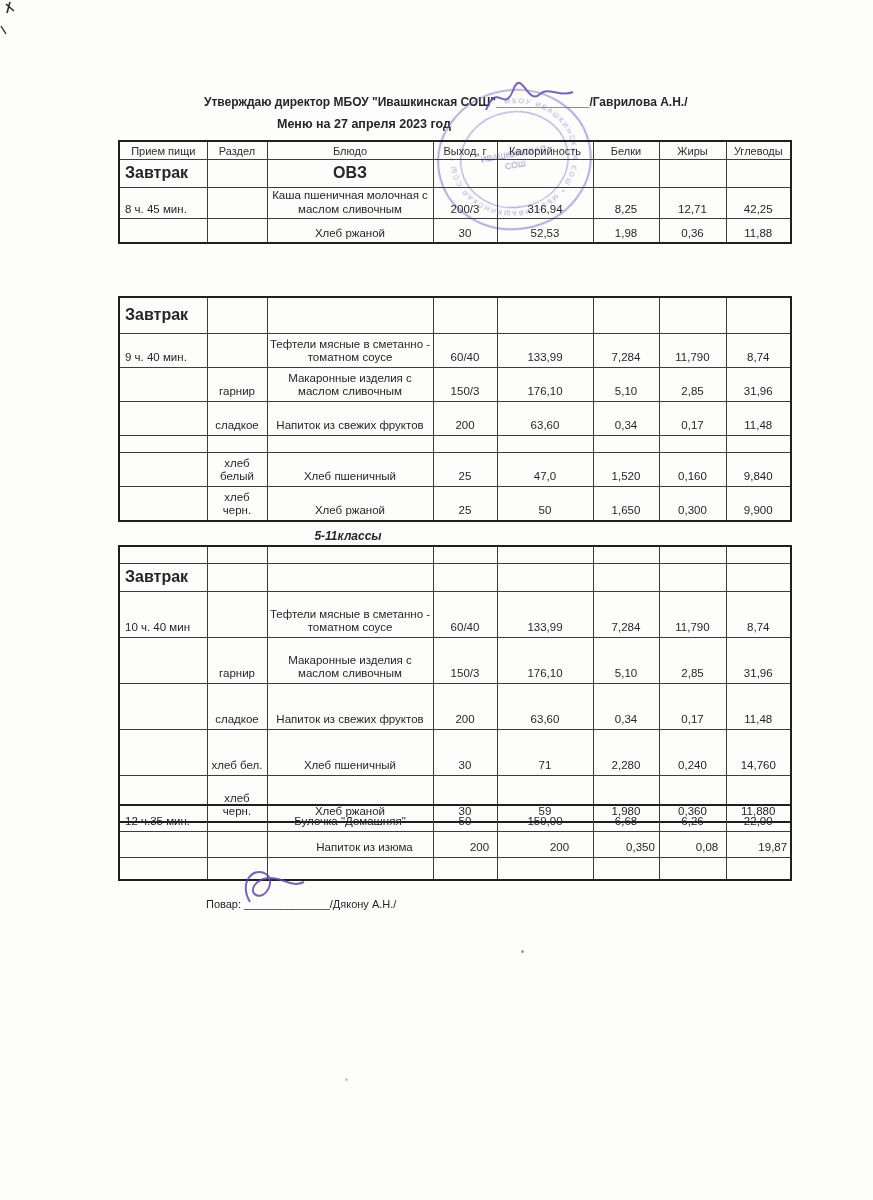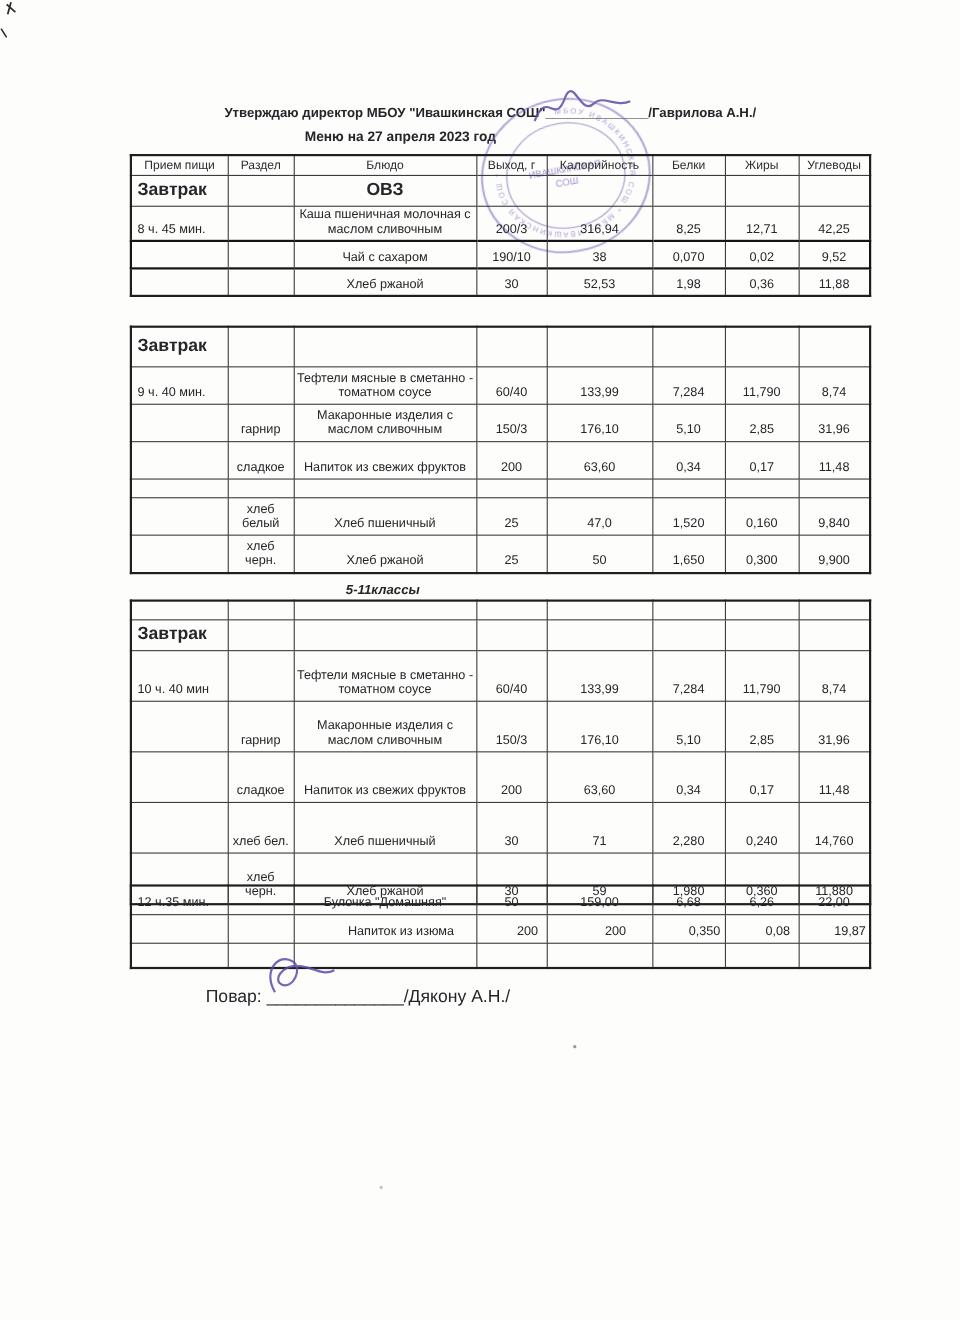--- a/index.html
+++ b/index.html
@@ -33,21 +33,21 @@
   tr.row-item td{height:20px;}
   .t2 tr.row-item td{height:30px;}
   .t2 tr.row-section td{height:32px;}
   .t3 tr.row-item td{height:42px;}
   .t4 tr.row-item td{height:22px;}
   .t4 tr.row-empty td{height:18px;}
   tr.row-tall td{height:44px;padding-left:31px;}
   tr.row-boxed td{border-top:2.5px solid #141414;border-bottom:2.5px solid #141414;}
   tr.row-boxed td:first-child{border-left:2.5px solid #141414;}
   tr.row-boxed td:last-child{border-right:2.5px solid #141414;}
-  .cook{position:absolute;left:187px;top:898px;font-size:16px;}
+  .cook{position:absolute;left:206px;top:898px;font-size:11px;}
   .sig-director{position:absolute;left:478px;top:72px;width:100px;height:48px;}
   .sig-cook{position:absolute;left:236px;top:864px;width:74px;height:46px;}
   .stamp{position:absolute;left:432px;top:84px;width:165px;height:152px;
     transform:rotate(-10deg);filter:blur(0.3px);}
   .corner-marks{position:absolute;left:0;top:0;width:30px;height:40px;}
   .dot{position:absolute;width:3px;height:3px;border-radius:50%;background:#555;opacity:.6;}
   .dot1{left:521px;top:950px;}
   .dot2{left:345px;top:1078px;opacity:.35;}
 </style>
 </head>
@@ -118,30 +118,20 @@
         <tr class="row-item">
           <td class="c0">8 ч. 45 мин.</td>
           <td class="c1"></td>
           <td class="c2">Каша пшеничная молочная с маслом сливочным</td>
           <td class="c3">200/3</td>
           <td class="c4">316,94</td>
           <td class="c5">8,25</td>
           <td class="c6">12,71</td>
           <td class="c7">42,25</td>
         </tr>
-        <tr class="row-item row-boxed">
-          <td class="c0"></td>
-          <td class="c1"></td>
-          <td class="c2">Чай с сахаром</td>
-          <td class="c3">190/10</td>
-          <td class="c4">38</td>
-          <td class="c5">0,070</td>
-          <td class="c6">0,02</td>
-          <td class="c7">9,52</td>
-        </tr>
         <tr class="row-item">
           <td class="c0"></td>
           <td class="c1"></td>
           <td class="c2">Хлеб ржаной</td>
           <td class="c3">30</td>
           <td class="c4">52,53</td>
           <td class="c5">1,98</td>
           <td class="c6">0,36</td>
           <td class="c7">11,88</td>
         </tr>

